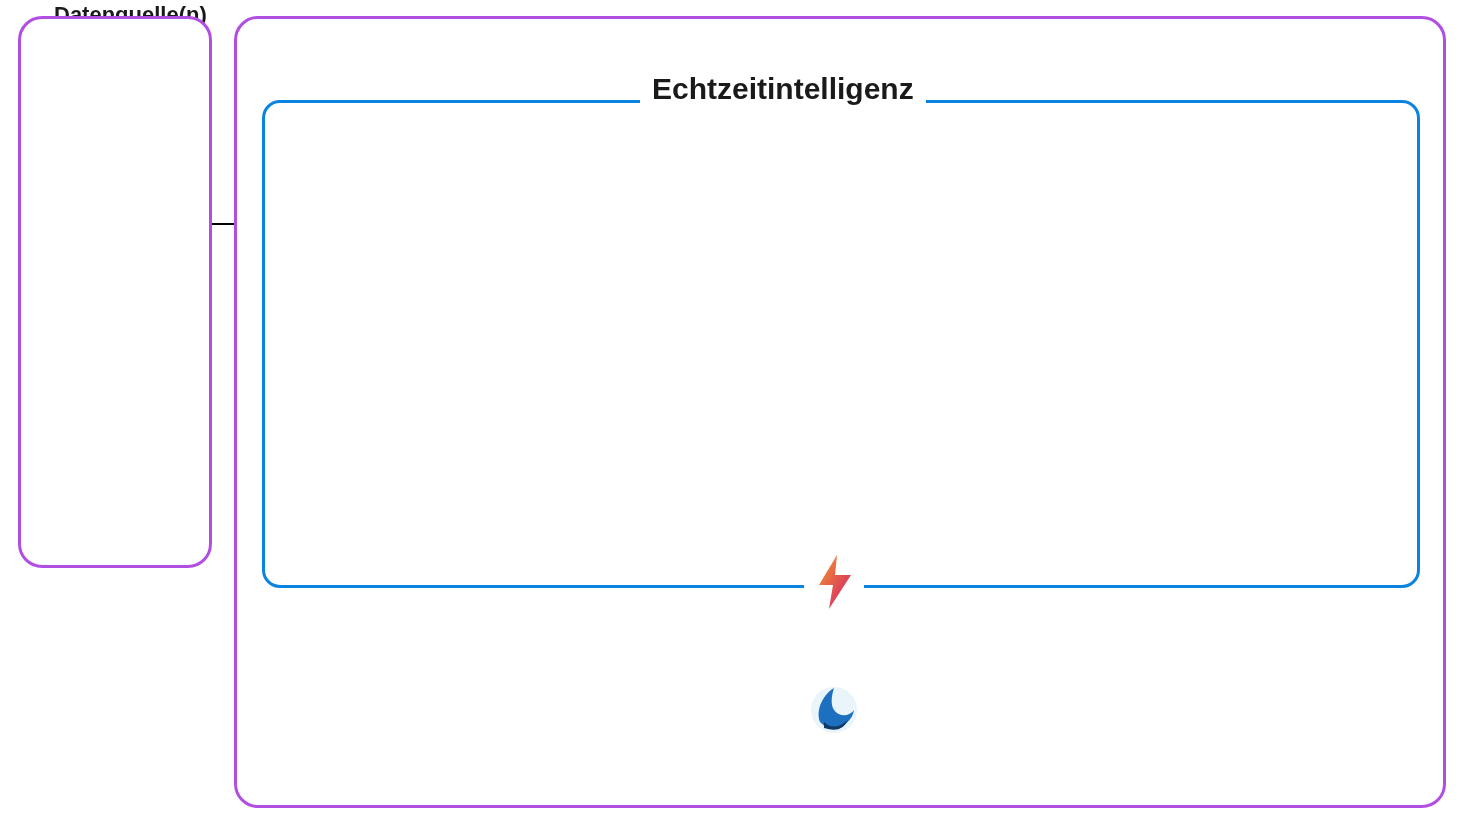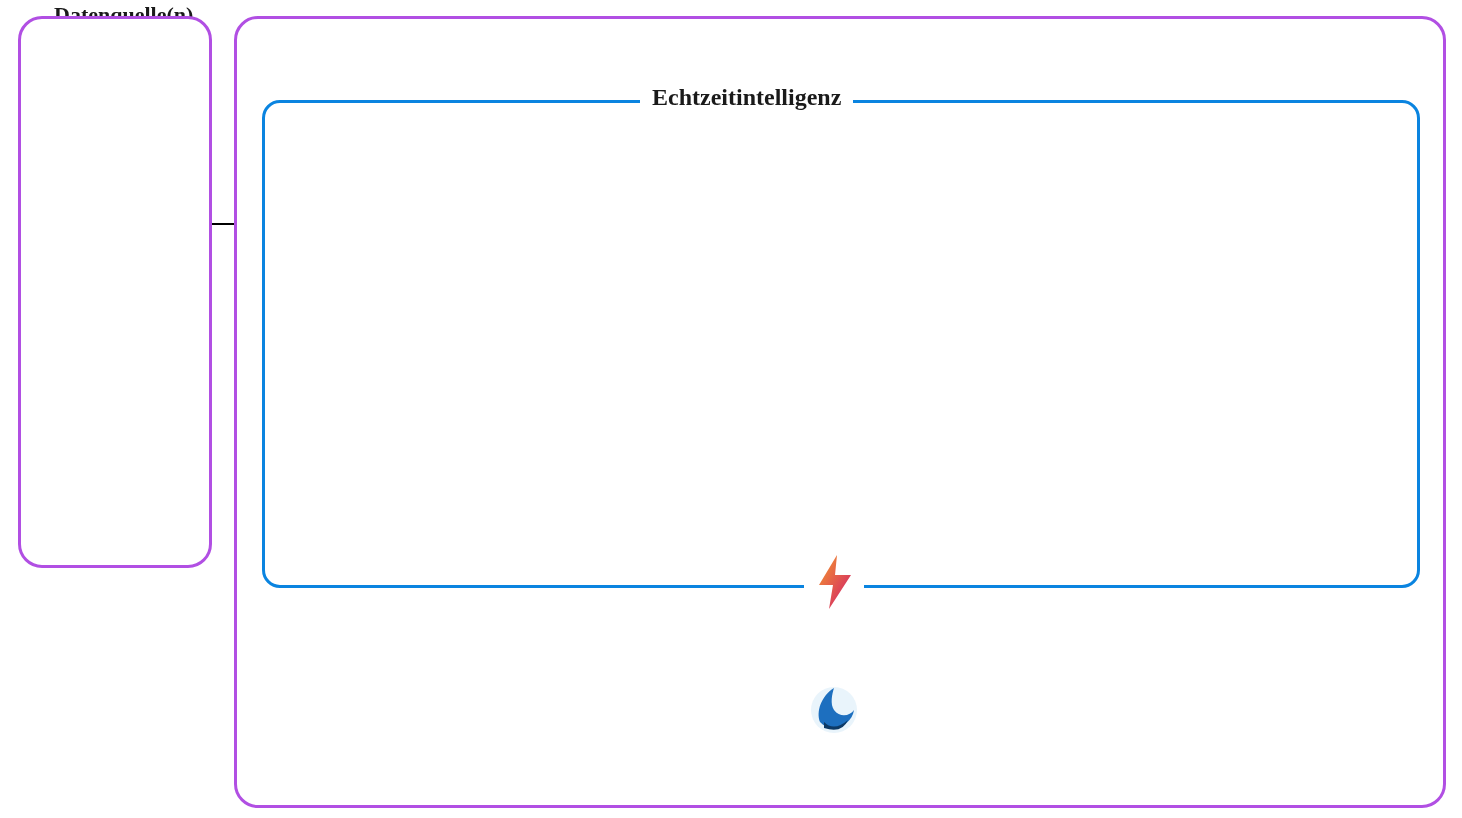--- a/index.html
+++ b/index.html
@@ -8,21 +8,20 @@
     width: 1462px;
     height: 818px;
     background: #ffffff;
     font-family: "Segoe UI", Arial, sans-serif;
     color: #1a1a1a;
   }
   .canvas {
     position: relative;
     width: 1324px;
     height: 818px;
-    font-family: Liberation Serif, serif;
   }
   .box-rounded {
     position: absolute;
     border: 3px solid;
     border-radius: 24px;
     background: #ffffff;
   }
   .title-overlay {
     position: absolute;
     background: #ffffff;
@@ -108,21 +107,21 @@
   </div>
 
   <div class="src-card" style="left:37px; top:464px;">
     <span style="font-size:17px;">und viele mehr...</span>
   </div>
 
   <div class="box-rounded" style="left:234px; top:16px; width:1206px; height:786px; border-color:#b14fe3; z-index:1;"></div>
   <div class="title-overlay" style="left:264px; top:46px; font-size:30px; font-weight:700; padding:0;">Fabric</div>
 
   <div class="box-rounded" style="left:262px; top:100px; width:1152px; height:482px; border-color:#0a84e0; border-radius:18px; z-index:2;"></div>
-  <div class="title-overlay" style="left:640px; top:84px; font-size:24px; font-weight:600; z-index:3;">Echtzeitintelligenz</div>
+  <div class="title-overlay" style="left:640px; top:72px; font-size:30px; font-weight:600; z-index:3;">Echtzeitintelligenz</div>
 
   <div class="lbl" style="left:290px; top:138px; width:320px;">Erfassen und Verarbeiten</div>
   <div class="lbl" style="left:700px; top:138px; width:260px; white-space:pre-line;">Analysieren und
 Transformieren</div>
   <div class="lbl" style="left:1090px; top:116px; width:280px; white-space:pre-line;">Visualisieren und
 Umsetzen</div>
 
   <div class="icon-tile" style="left:392px; top:184px; width:70px; height:82px;">
     <svg width="52" height="52" viewBox="0 0 52 52">
       <path d="M6 14 q10 -8 20 0 t20 0" fill="none" stroke="#d0186f" stroke-width="3" stroke-linecap="round"></path>

